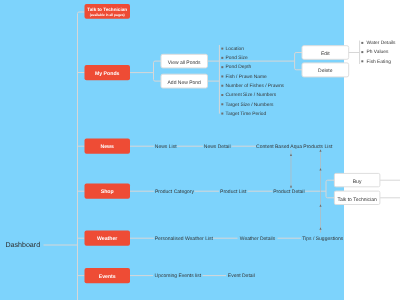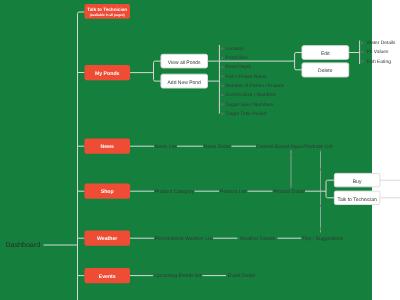--- a/index.html
+++ b/index.html
@@ -1,19 +1,19 @@
 <!DOCTYPE html>
 <html><head>
 <meta charset="utf-8">
 <title>Sitemap</title>
 <style>
   html,body{margin:0;padding:0;background:#ffffff;-webkit-font-smoothing:antialiased;text-rendering:geometricPrecision;}
   body{width:400px;height:300px;overflow:hidden;
        font-family:"Liberation Sans",sans-serif;}
-  #stage{position:relative;width:372px;height:300px;background:#15803d;}
+  #stage{position:relative;width:344px;height:300px;background:#7dd3fc;}
   svg{position:absolute;left:0;top:0;display:block;}
   .ln{stroke:#d7d7d7;stroke-width:1;fill:none;}
   .arrowline{stroke:#b9b9b9;stroke-width:0.7;fill:none;}
   .ahead{fill:#6e6e6e;stroke:none;}
   .rbox{fill:#ee4c35;}
   .wbox{fill:#ffffff;stroke:#dedede;stroke-width:1;}
   .rlabel{fill:#ffffff;font-size:5.2px;font-weight:bold;text-anchor:middle;dominant-baseline:alphabetic;}
   .rsub{fill:#ffffff;font-size:3.3px;font-weight:bold;text-anchor:middle;dominant-baseline:alphabetic;}
   .wlabel{fill:#353535;font-size:5px;text-anchor:middle;dominant-baseline:alphabetic;}
   .nodetext{fill:#353535;font-size:5px;text-anchor:middle;dominant-baseline:alphabetic;}

